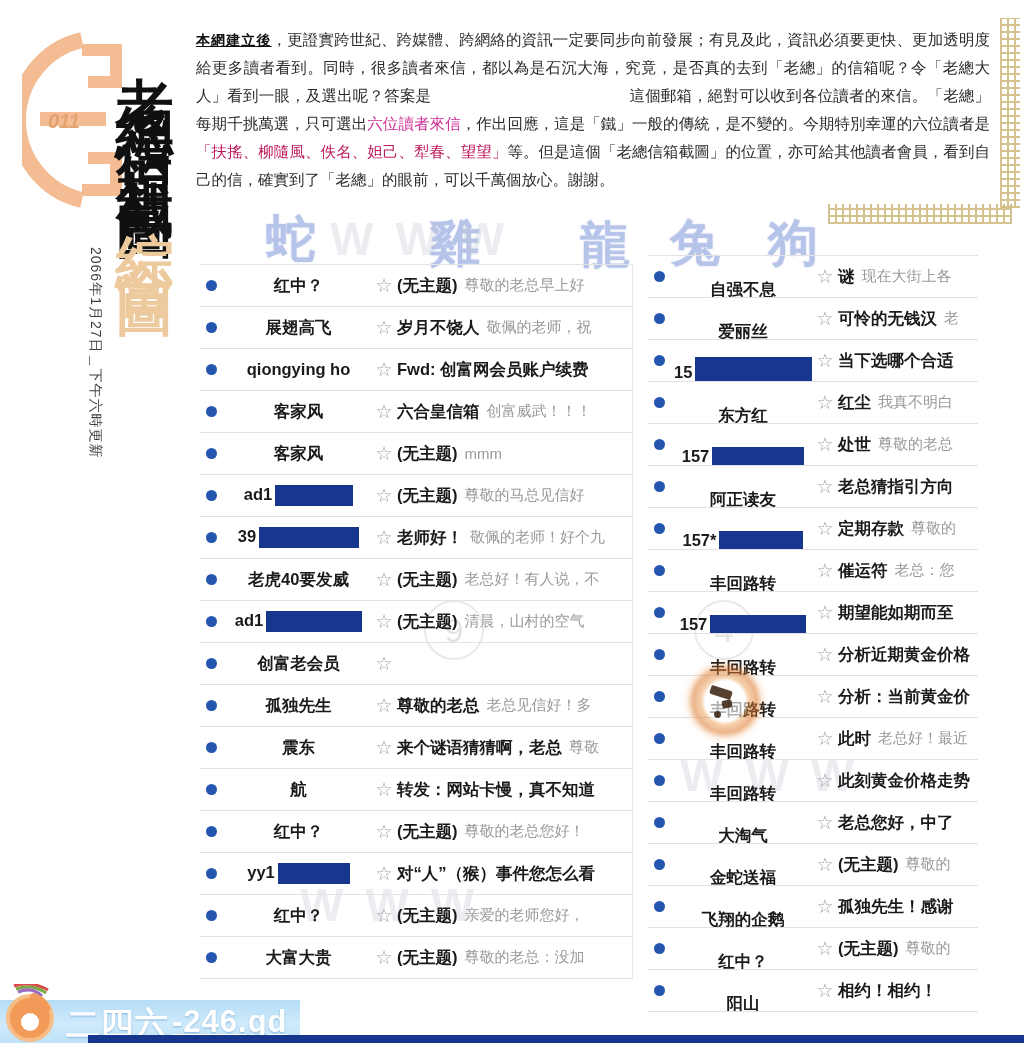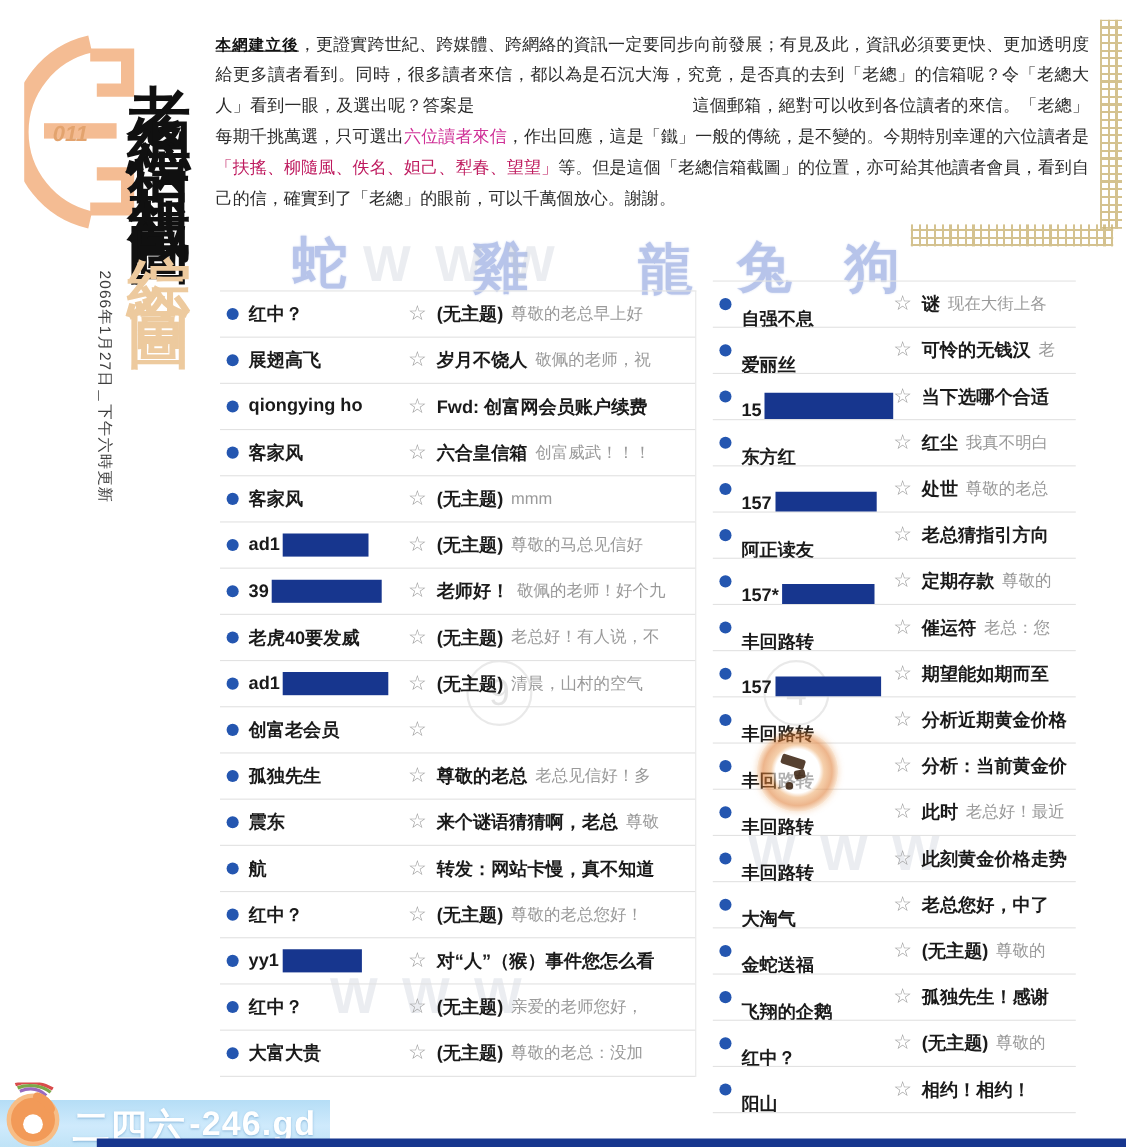--- a/index.html
+++ b/index.html
@@ -39,21 +39,21 @@
   
   .zodiac{position:absolute;font-size:50px;font-weight:bold;color:#b7c4ea;
           text-shadow:0 0 2px #cdd6f0;}
   .wm-web{position:absolute;font-size:46px;font-weight:bold;color:rgba(190,195,210,.30);
           letter-spacing:22px;}
   .wm-circle{position:absolute;width:56px;height:56px;border:2px solid #d8d8d8;border-radius:50%;
              color:#cfcfcf;font-size:34px;display:flex;align-items:center;justify-content:center;
              opacity:.55;background:transparent;}
 
   
-  .mail-col{position:absolute;background:transparent;}
+  .mail-col{position:absolute;background:transparent;text-align:center;}
   .mail-col.left{left:200px;top:264px;width:432px;border-top:1px solid #e3e3e3;border-right:1px solid #e8e8e8;}
   .mail-col.right{left:648px;top:255px;width:330px;border-top:1px solid #e3e3e3;}
   .mrow{display:flex;align-items:center;height:41px;border-bottom:1px solid #e2e2e2;
         overflow:hidden;white-space:nowrap;padding-left:6px;}
   .dot{flex:0 0 11px;width:11px;height:11px;border-radius:50%;background:#2456b0;margin-right:9px;}
   .sender{flex:0 0 145px;overflow:hidden;font-weight:bold;font-size:16.5px;color:#1a1a1a;}
   .mail-col.right .sender{flex:0 0 138px;margin-top:26px;}
   .redact{display:inline-block;vertical-align:middle;height:22px;background:#17368e;
           margin-left:3px;transform:translateY(-1px);}
   .star{flex:0 0 26px;color:#a0a0a0;font-size:19px;}
@@ -69,21 +69,21 @@
   .stamp i.b{left:34px;top:36px;width:10px;height:8px;transform:rotate(-12deg);}
   .stamp i.c{left:26px;top:47px;width:7px;height:7px;border-radius:50%;}
 
   
   .foot-bar{position:absolute;left:0;top:1000px;width:300px;height:43px;
             background:linear-gradient(180deg,#b5ddf6 0%,#cfeafc 55%,#bfe3f7 100%);}
   .foot-logo{position:absolute;left:4px;top:984px;width:56px;height:58px;}
   .foot-cn{position:absolute;left:66px;top:1002px;font-family:"DejaVu Serif","Liberation Serif",serif;
            font-weight:bold;font-size:34px;color:#ffffff;text-shadow:0 1px 2px rgba(120,170,210,.8);}
   .foot-domain{position:absolute;left:172px;top:1004px;font-weight:bold;font-size:31px;color:#ffffff;
-           text-shadow:0 1px 2px rgba(120,170,210,.8);letter-spacing:1px;}
+           text-shadow:0 1px 2px rgba(120,170,210,.8);letter-spacing:1px;text-decoration:underline;}
   .navy-strip{position:absolute;left:88px;top:1035px;width:936px;height:8px;background:#17368e;}
 </style>
 </head>
 <body>
 
 <div id="page">
 
   <svg class="medallion" viewBox="0 0 104 180">
     <path d="M60 10 A82 82 0 0 0 60 170" fill="none" stroke="#f3b588" stroke-width="16"></path>
     <rect x="18" y="82" width="66" height="14" fill="#f3b588"></rect>

